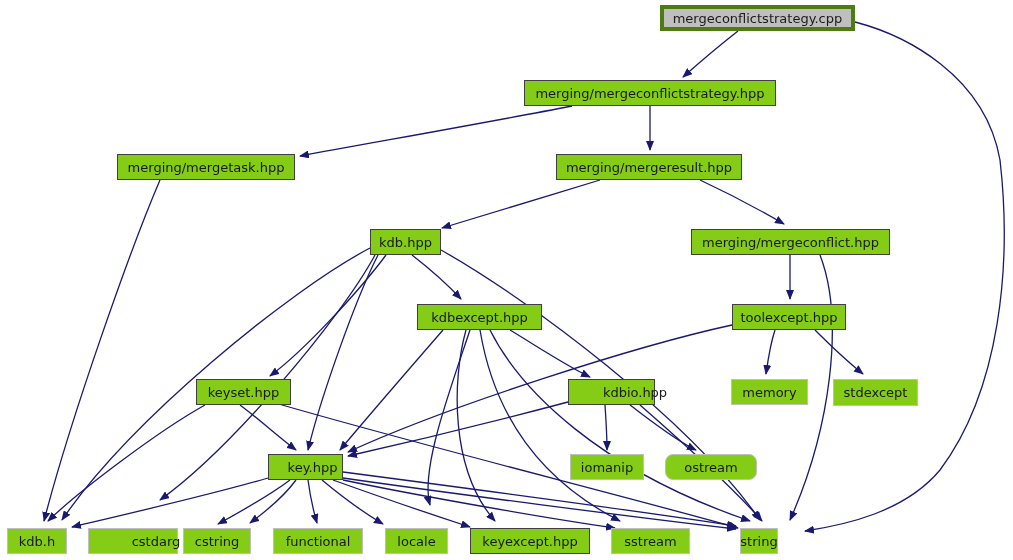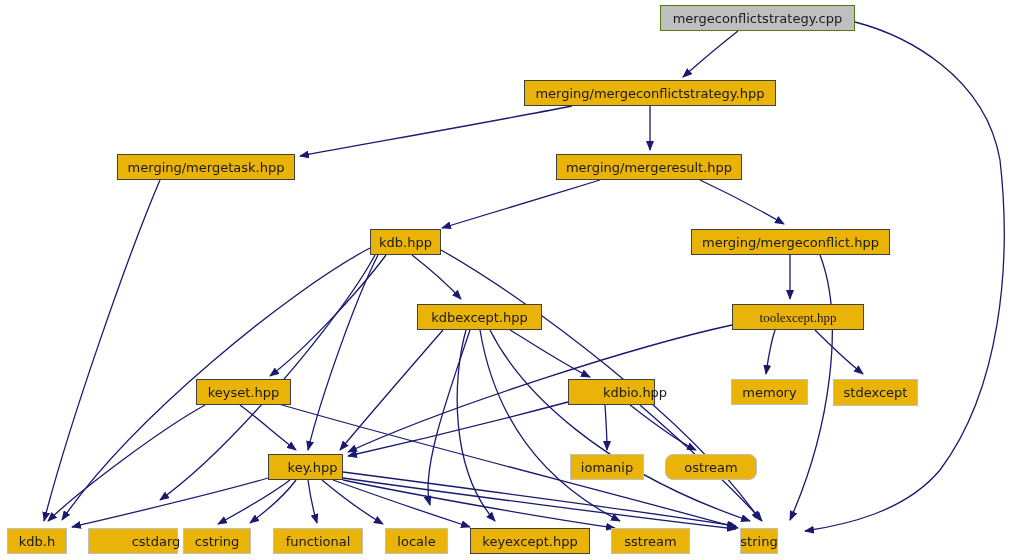--- a/index.html
+++ b/index.html
@@ -25,33 +25,33 @@
     top: 0;
     width: 1013px;
     height: 560px;
   }
   .node {
     position: absolute;
     box-sizing: border-box;
     display: flex;
     align-items: center;
     justify-content: center;
-    background: #eab308;
+    background: #84cc16;
     border: 1px solid #bfbfbf;
     font-size: 13px;
     color: #1a1a1a;
     white-space: nowrap;
     line-height: 1;
     letter-spacing: 0px;
   }
   .node.local {
     border: 1px solid #404040;
   }
   .node.current {
-    border: 1px solid #4d7c0f;
+    border: 4px solid #4d7c0f;
     background: #bfbfbf;
   }
   .node-label {
     pointer-events: none;
   }
 </style>
 </head>
 <body>
 
 <div id="graph-root">
@@ -119,21 +119,21 @@
       </div>
       <div class="node local" style="left: 370px; top: 229px; width: 71px; height: 26px;">
         <span class="node-label">kdb.hpp</span>
       </div>
       <div class="node local" style="left: 691px; top: 229px; width: 199px; height: 26px;">
         <span class="node-label">merging/mergeconflict.hpp</span>
       </div>
       <div class="node local" style="left: 417px; top: 304px; width: 125px; height: 26px;">
         <span class="node-label">kdbexcept.hpp</span>
       </div>
-      <div class="node local" style="left: 732px; top: 304px; width: 132px; height: 26px; font-family: Liberation Serif, serif;">
+      <div class="node local" style="left: 732px; top: 304px; width: 114px; height: 26px;">
         <span class="node-label">toolexcept.hpp</span>
       </div>
       <div class="node local" style="left: 196px; top: 379px; width: 95px; height: 26px;">
         <span class="node-label">keyset.hpp</span>
       </div>
       <div class="node local" style="left: 568px; top: 379px; width: 87px; height: 26px; padding-left: 47px;">
         <span class="node-label">kdbio.hpp</span>
       </div>
       <div class="node system" style="left: 731px; top: 379px; width: 77px; height: 26px;">
         <span class="node-label">memory</span>

